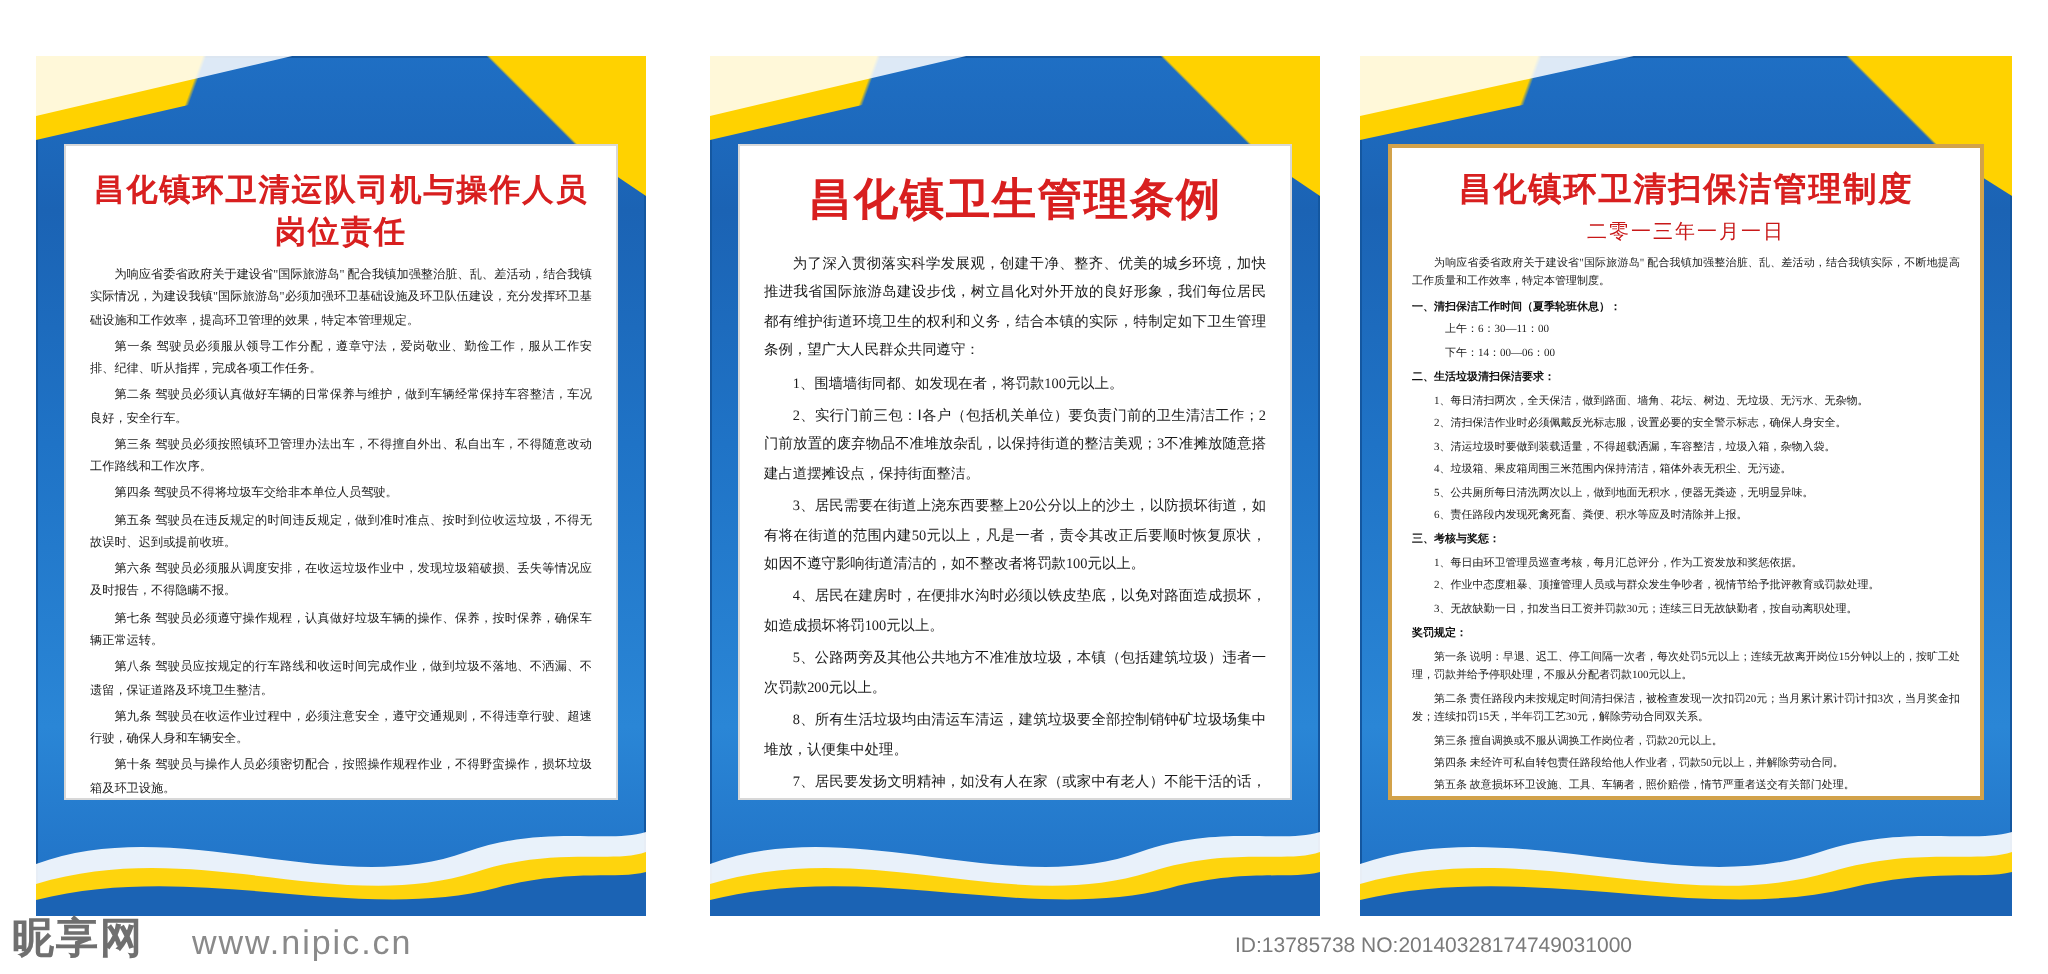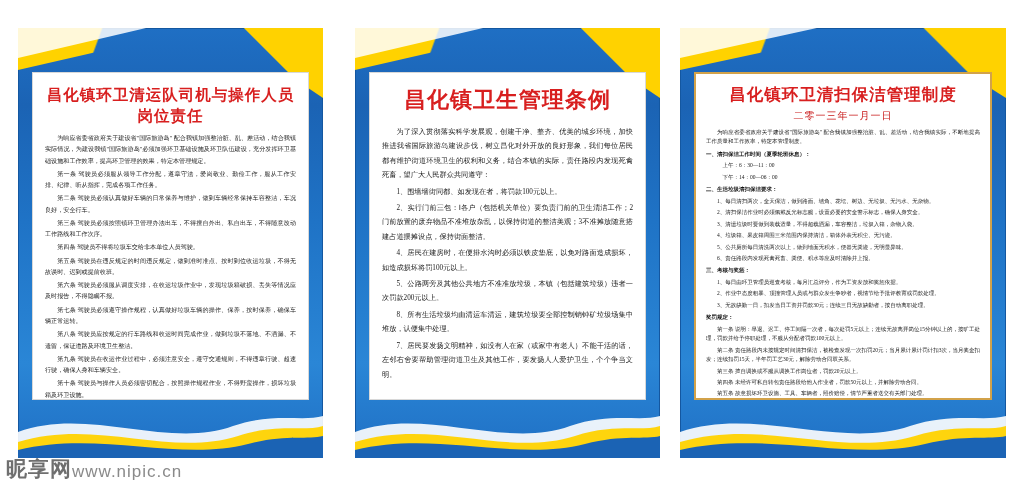--- a/index.html
+++ b/index.html
@@ -95,21 +95,21 @@
   .sec-head {
     font-weight:bold;
     color:#111;
   }
   #board-3 .sec-head { display:block; text-indent:0; margin-top:3px; }
 
   
   .wm {
     position:absolute;
     left:6px; bottom:4px;
-    display:flex; align-items:flex-end; gap:0;
+    display:flex; align-items:flex-end; gap:24px;
   }
   .wm-logo {
     font-family:"Liberation Serif", serif;
     font-size:21px;
     font-weight:bold;
     color:#6f6f6f;
     letter-spacing:1px;
   }
   .wm-url {
     font-family:"Liberation Sans", sans-serif;
@@ -170,23 +170,24 @@
       <svg viewBox="0 0 305 66" preserveAspectRatio="none">
         <path d="M0,40 C70,14 150,58 215,34 C255,20 285,30 305,24 L305,66 L0,66 Z" fill="#ffffff" opacity="0.9"></path>
         <path d="M0,50 C80,26 150,66 220,44 C260,31 288,40 305,34 L305,66 L0,66 Z" fill="#ffd200" opacity="0.95"></path>
         <path d="M0,58 C80,38 160,70 230,52 C268,42 290,48 305,44 L305,66 L0,66 Z" fill="#1b63b4"></path>
       </svg>
     </div>
 
     <div class="paper">
       <div class="title">昌化镇卫生管理条例</div>
       <div class="body-text">
-        <p>为了深入贯彻落实科学发展观，创建干净、整齐、优美的城乡环境，加快推进我省国际旅游岛建设步伐，树立昌化对外开放的良好形象，我们每位居民都有维护街道环境卫生的权利和义务，结合本镇的实际，责任路段内发现死禽死畜，望广大人民群众共同遵守：</p>
+        <p>为了深入贯彻落实科学发展观，创建干净、整齐、优美的城乡环境，加快推进我省国际旅游岛建设步伐，树立昌化对外开放的良好形象，我们每位居民都有维护街道环境卫生的权利和义务，结合本镇的实际，特制定如下卫生管理条例，望广大人民群众共同遵守：</p>
         <p>1、围墙墙街同都、如发现在者，将罚款100元以上。</p>
         <p>2、实行门前三包：Ⅰ各户（包括机关单位）要负责门前的卫生清洁工作；2门前放置的废弃物品不准堆放杂乱，以保持街道的整洁美观；3不准摊放随意搭建占道摆摊设点，保持街面整洁。</p>
+        <p>3、居民需要在街道上浇东西要整上20公分以上的沙土，以防损坏街道，如有将在街道的范围内建50元以上，凡是一者，责令其改正后要顺时恢复原状，如因不遵守影响街道清洁的，如不整改者将罚款100元以上。</p>
         <p>4、居民在建房时，在便排水沟时必须以铁皮垫底，以免对路面造成损坏，如造成损坏将罚100元以上。</p>
         <p>5、公路两旁及其他公共地方不准准放垃圾，本镇（包括建筑垃圾）违者一次罚款200元以上。</p>
         <p>8、所有生活垃圾均由清运车清运，建筑垃圾要全部控制销钟矿垃圾场集中堆放，认便集中处理。</p>
         <p>7、居民要发扬文明精神，如没有人在家（或家中有老人）不能干活的话，左邻右舍要帮助管理街道卫生及其他工作，要发扬人人爱护卫生，个个争当文明。</p>
       </div>
 
     </div>
   </div>
 
   <div class="board" id="board-3">
@@ -232,14 +233,15 @@
         <p>第五条 故意损坏环卫设施、工具、车辆者，照价赔偿，情节严重者送交有关部门处理。</p>
 
       </div>
     </div>
   </div>
 
   <div class="wm">
     <span class="wm-logo">昵享网</span>
     <span class="wm-url">www.nipic.cn</span>
   </div>
+  <div class="idtext">ID:13785738 NO:20140328174749031000</div>
 
 </div>
 
 </body></html>

